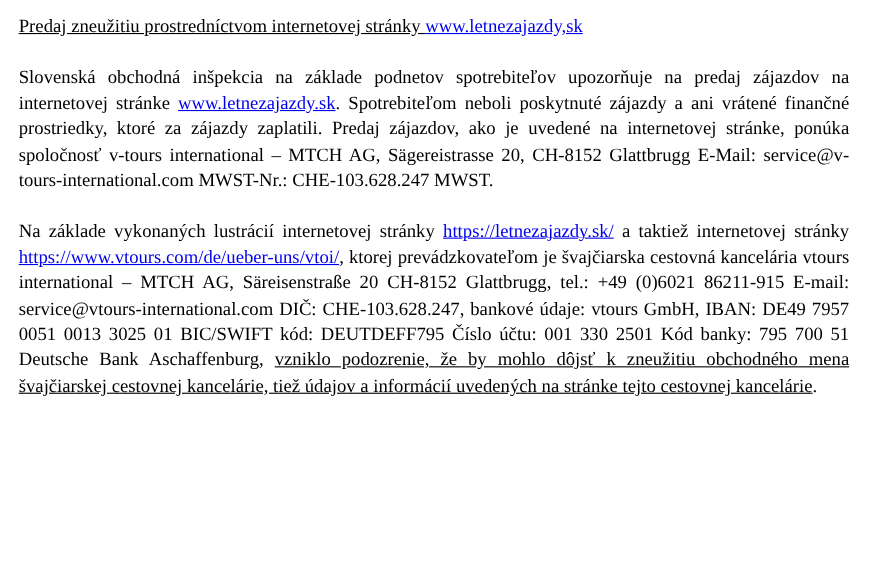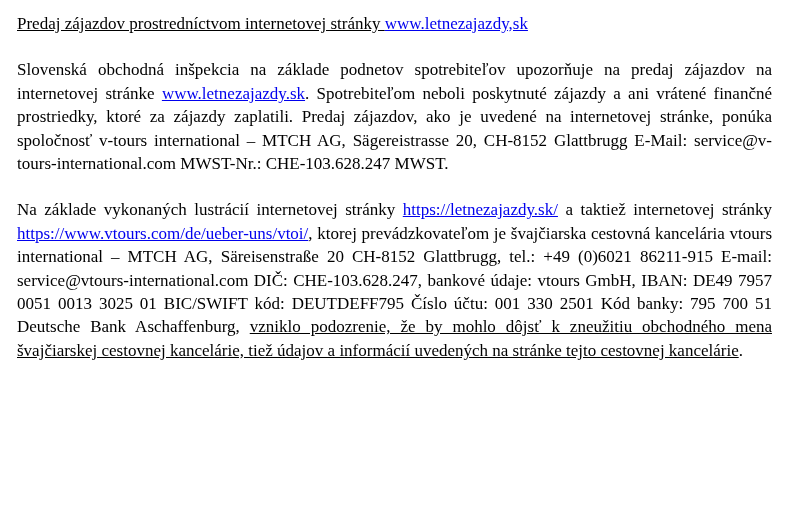--- a/index.html
+++ b/index.html
@@ -37,19 +37,19 @@
   a.seg-link {
     color: var(--link-color, #0000EE);
     text-decoration: underline;
     cursor: pointer;
   }
 </style>
 </head>
 <body>
 
 <div class="page" style="color: rgb(0, 0, 0); background: rgb(255, 255, 255);">
-  <p class="doc-title"><span class="seg-underline">Predaj zájazdov prostredníctvom internetovej stránky </span><a href="#" class="seg-link">www.letnezajazdy,sk</a></p>
+  <p class="doc-title"><span class="seg-underline">Predaj zneužitiu prostredníctvom internetovej stránky </span><a href="#" class="seg-link">www.letnezajazdy,sk</a></p>
 
   <p class="doc-para"><span class="seg-plain">Slovenská obchodná inšpekcia na základe podnetov spotrebiteľov upozorňuje na predaj zájazdov na internetovej stránke </span><a href="#" class="seg-link">www.letnezajazdy.sk</a><span class="seg-plain">. Spotrebiteľom neboli poskytnuté zájazdy a ani vrátené finančné prostriedky, ktoré za zájazdy zaplatili. Predaj zájazdov, ako je uvedené na internetovej stránke, ponúka spoločnosť v-tours international – MTCH AG, Sägereistrasse 20, CH-8152 Glattbrugg E-Mail: service@v-tours-international.com MWST-Nr.: CHE-103.628.247 MWST.</span></p>
 
   <p class="doc-para"><span class="seg-plain">Na základe vykonaných lustrácií internetovej stránky </span><a href="#" class="seg-link">https://letnezajazdy.sk/</a><span class="seg-plain"> a taktiež internetovej stránky </span><a href="#" class="seg-link">https://www.vtours.com/de/ueber-uns/vtoi/</a><span class="seg-plain">, ktorej prevádzkovateľom je švajčiarska cestovná kancelária vtours international – MTCH AG, Säreisenstraße 20 CH-8152 Glattbrugg, tel.: +49 (0)6021 86211-915 E-mail: service@vtours-international.com DIČ: CHE-103.628.247, bankové údaje: vtours GmbH, IBAN: DE49 7957 0051 0013 3025 01 BIC/SWIFT kód: DEUTDEFF795 Číslo účtu: 001 330 2501 Kód banky: 795 700 51 Deutsche Bank Aschaffenburg, </span><span class="seg-underline">vzniklo podozrenie, že by mohlo dôjsť k zneužitiu obchodného mena švajčiarskej cestovnej kancelárie, tiež údajov a informácií uvedených na stránke tejto cestovnej kancelárie</span><span class="seg-plain">.</span></p>
 
 </div>
 
 </body></html>

